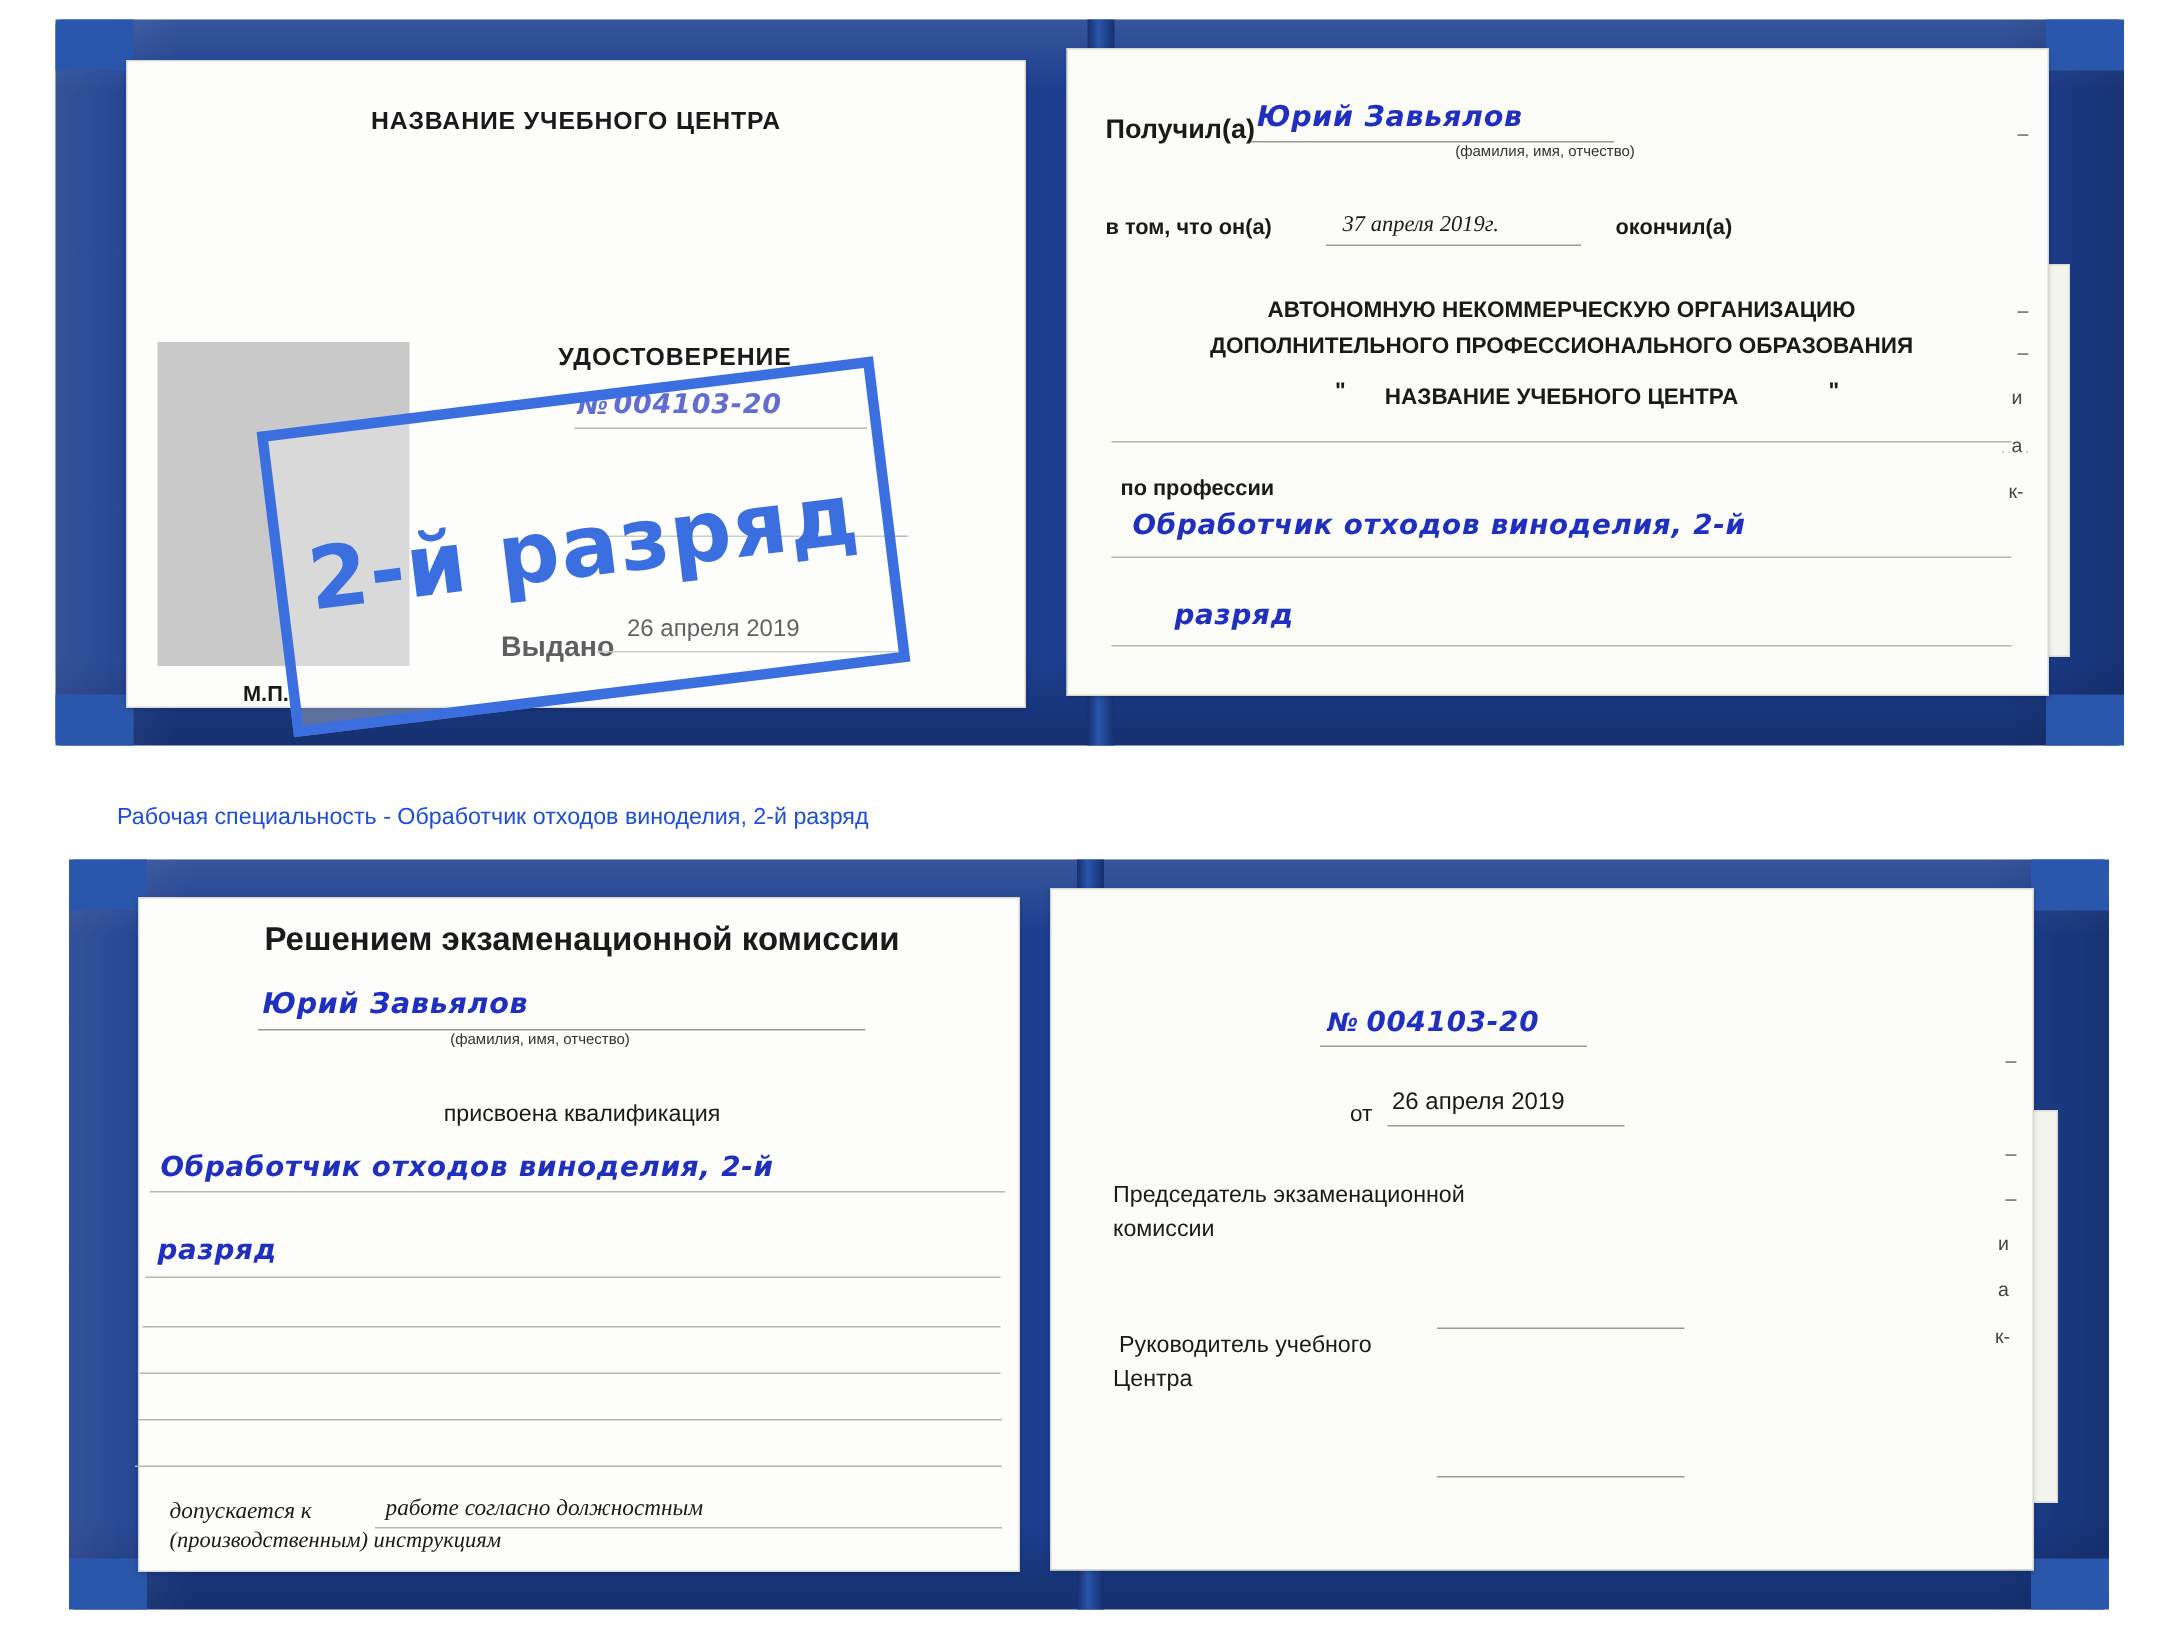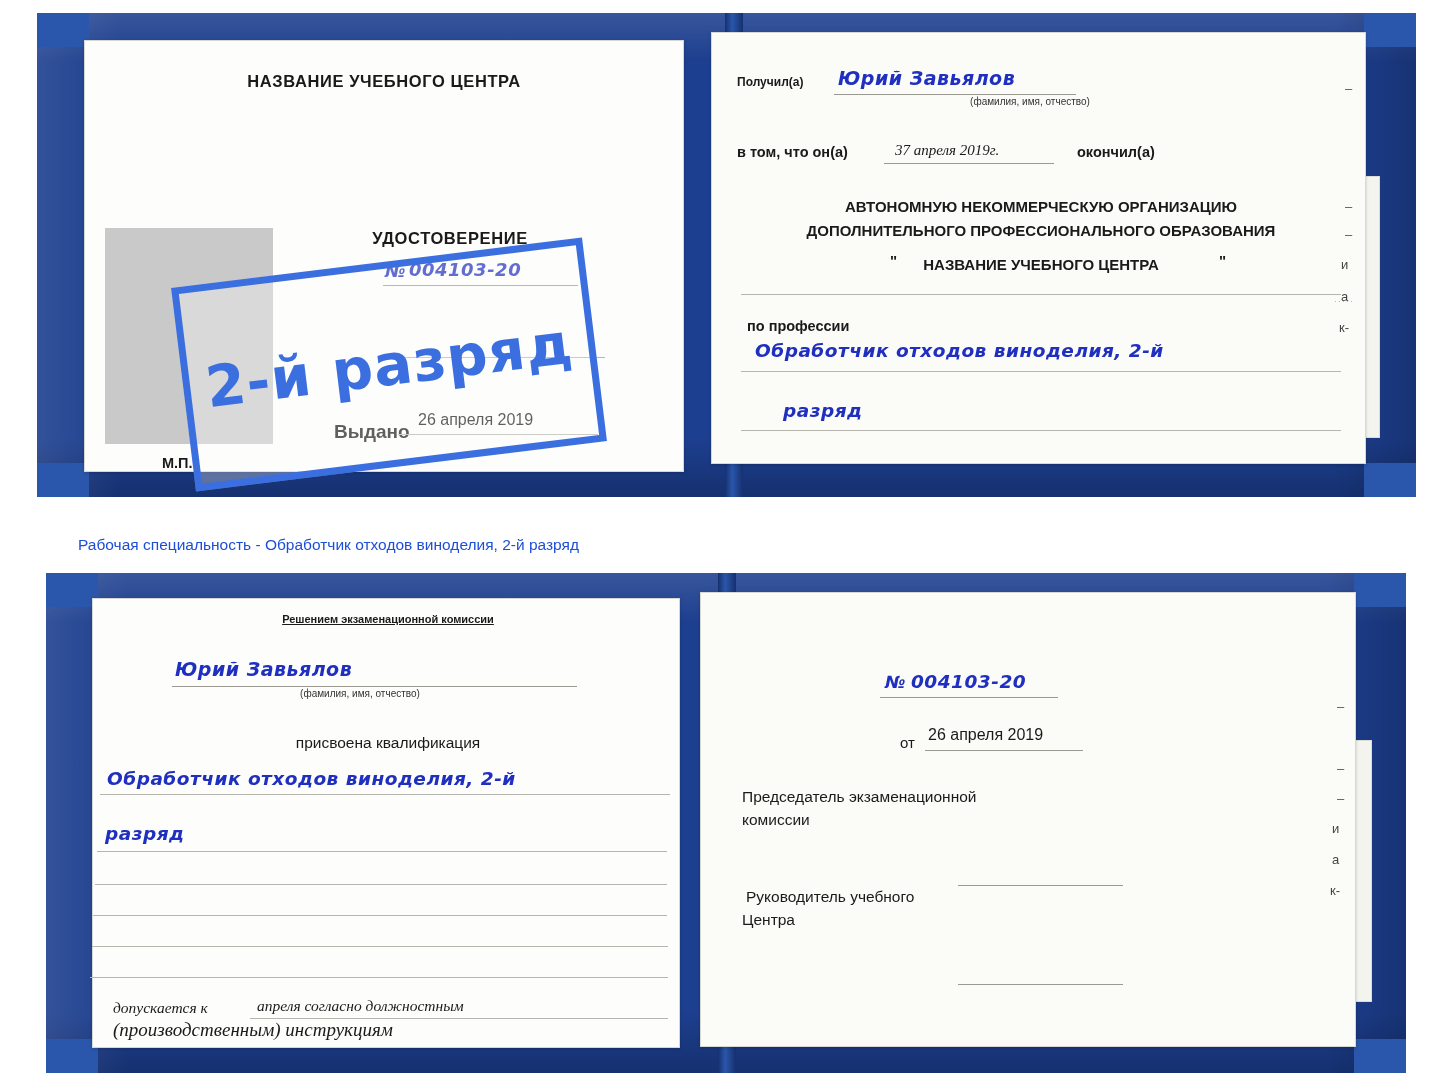--- a/index.html
+++ b/index.html
@@ -152,21 +152,21 @@
   <div class="t bold" style="left:334px; top:421px; font-size:19px;">Выдано</div>
   <div class="t" style="left:418px; top:411px; font-size:16px;">26 апреля 2019</div>
   <div class="line soft" style="left:398px; top:434px; width:200px;"></div>
 
   <div class="t bold" style="left:162px; top:455px; font-size:14.5px;">М.П.</div>
 
   <div class="watermark" style="left:182px; top:262px; width:414px; height:205px; font-size:57px;">
     <span>2-й разряд</span>
   </div>
 
-  <div class="t bold" style="left:737px; top:76px; font-size:12px;text-align:center;">Получил(а)</div>
+  <div class="t bold" style="left:737px; top:76px; font-size:18px;text-align:center;">Получил(а)</div>
   <div class="t hand" style="left:838px; top:68px; font-size:19px;">Юрий Завьялов</div>
   <div class="line" style="left:834px; top:94px; width:242px;"></div>
   <div class="t tiny center" style="left:905px; top:96px; width:250px; font-size:10px;">(фамилия, имя, отчество)</div>
 
   <div class="t bold" style="left:737px; top:144px; font-size:14.5px;">в том, что он(а)</div>
   <div class="t ital" style="left:895px; top:142px; font-size:15px;">37 апреля 2019г.</div>
   <div class="line" style="left:884px; top:163px; width:170px;"></div>
   <div class="t bold" style="left:1077px; top:144px; font-size:14.5px;">окончил(а)</div>
 
   <div class="t bold center" style="left:737px; top:198px; width:608px; font-size:15px;">АВТОНОМНУЮ НЕКОММЕРЧЕСКУЮ ОРГАНИЗАЦИЮ</div>
@@ -199,41 +199,41 @@
   <div style="position:absolute;left:46px;top:573px;width:52px;height:34px;background:#2a56ab;"></div>
   <div style="position:absolute;left:1354px;top:573px;width:52px;height:34px;background:#2a56ab;"></div>
   <div style="position:absolute;left:46px;top:1039px;width:52px;height:34px;background:#2a56ab;"></div>
   <div style="position:absolute;left:1354px;top:1039px;width:52px;height:34px;background:#2a56ab;"></div>
 
   <div class="edge-stack" style="left:1322px; top:740px; width:50px; height:262px;"></div>
 
   <div class="page-sheet" style="left:92px; top:598px; width:588px; height:450px;"></div>
   <div class="page-sheet right-extra" style="left:700px; top:592px; width:656px; height:455px;"></div>
 
-  <div class="t bold center" style="left:110px; top:613px; width:556px; font-size:11px;text-decoration:underline;">Решением экзаменационной комиссии</div>
+  <div class="t bold center" style="left:110px; top:613px; width:556px; font-size:22px;">Решением экзаменационной комиссии</div>
 
   <div class="t hand" style="left:175px; top:659px; font-size:19px;">Юрий Завьялов</div>
   <div class="line" style="left:172px; top:686px; width:405px;"></div>
   <div class="t tiny center" style="left:185px; top:688px; width:350px; font-size:10px;">(фамилия, имя, отчество)</div>
 
   <div class="t center" style="left:110px; top:734px; width:556px; font-size:15.5px;">присвоена квалификация</div>
 
   <div class="t hand" style="left:107px; top:768px; font-size:18.5px;">Обработчик отходов виноделия, 2-й</div>
   <div class="line soft" style="left:100px; top:794px; width:570px;"></div>
   <div class="t hand" style="left:105px; top:823px; font-size:18.5px;">разряд</div>
   <div class="line soft" style="left:97px; top:851px; width:570px;"></div>
   <div class="line soft" style="left:95px; top:884px; width:572px;"></div>
   <div class="line soft" style="left:93px; top:915px; width:574px;"></div>
   <div class="line soft" style="left:92px; top:946px; width:576px;"></div>
   <div class="line soft" style="left:90px; top:977px; width:578px;"></div>
 
   <div class="t ital" style="left:113px; top:999px; font-size:15.5px;">допускается к</div>
-  <div class="t ital" style="left:257px; top:997px; font-size:15.5px;">апреля согласно должностным</div>
+  <div class="t ital" style="left:257px; top:997px; font-size:15.5px;">работе согласно должностным</div>
   <div class="line soft" style="left:250px; top:1018px; width:418px;"></div>
-  <div class="t ital" style="left:113px; top:1019px; font-size:19px;">(производственным) инструкциям</div>
+  <div class="t ital" style="left:113px; top:1019px; font-size:15px;">(производственным) инструкциям</div>
 
 
   <div class="t hand" style="left:885px; top:673px; font-size:17px;">№</div>
   <div class="t hand" style="left:911px; top:671px; font-size:18.5px;">004103-20</div>
   <div class="line" style="left:880px; top:697px; width:178px;"></div>
 
   <div class="t" style="left:900px; top:734px; font-size:15px;">от</div>
   <div class="t" style="left:928px; top:726px; font-size:16px;">26 апреля 2019</div>
   <div class="line" style="left:925px; top:750px; width:158px;"></div>
 

